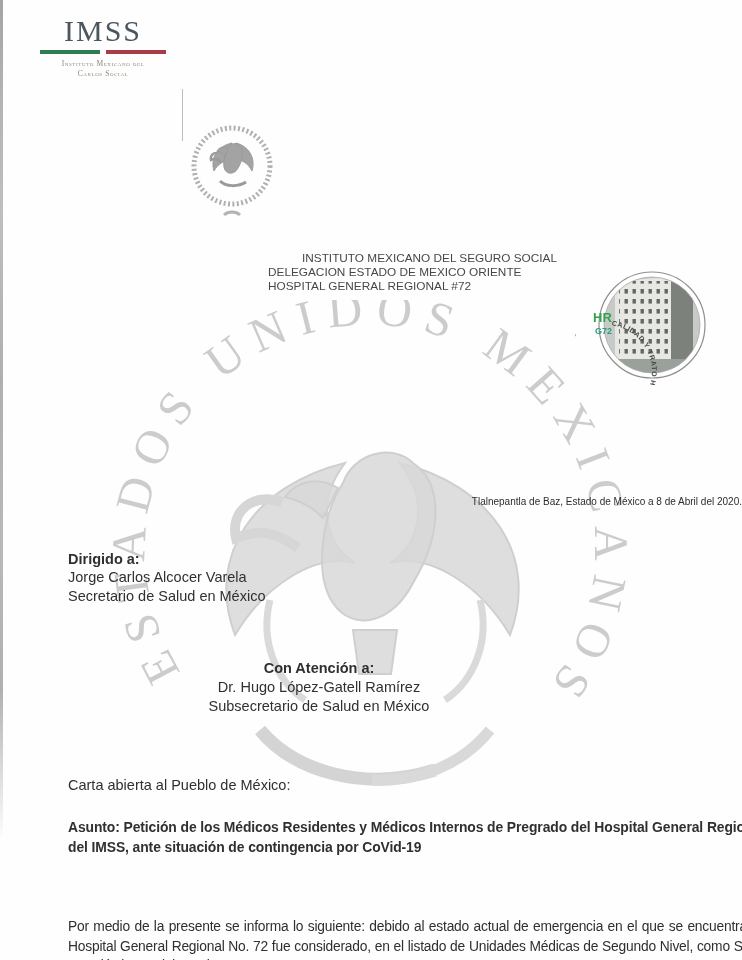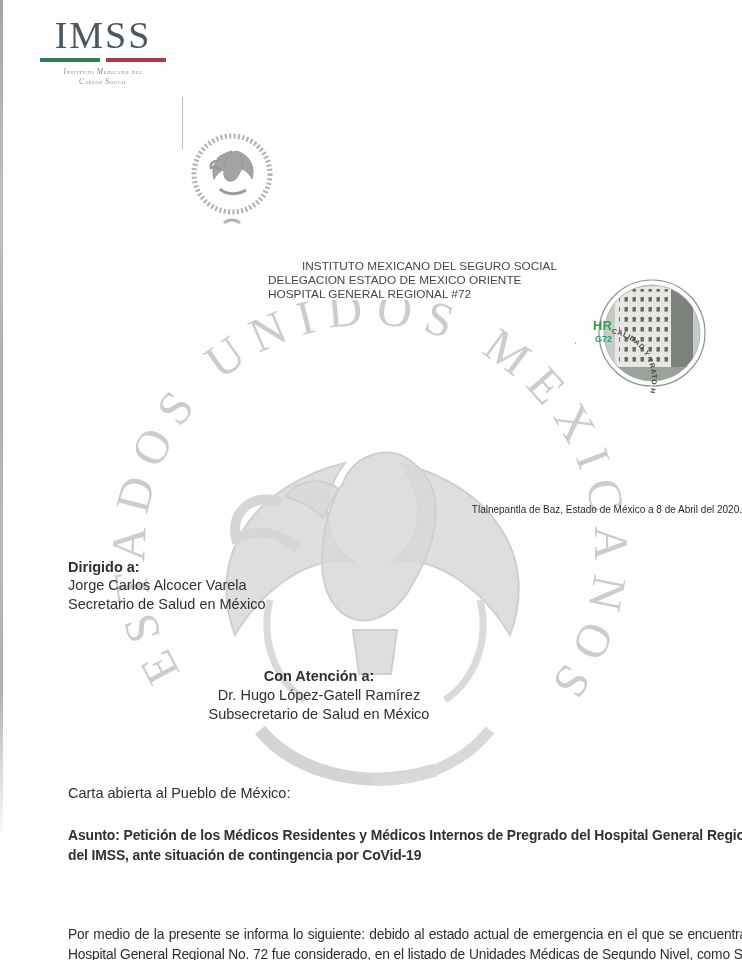--- a/index.html
+++ b/index.html
@@ -9,23 +9,23 @@
   }
   
   .scan-edge{
     position:absolute;left:0;top:0;width:3px;height:840px;
     background:linear-gradient(180deg,#5a5a5a 0%,#777 12%,#8a8a8a 25%,#6f6f6f 45%,#808080 65%,#707070 82%,rgba(120,120,120,0) 100%);
     opacity:.55;
   }
 
   
   .imss-logo{position:absolute;left:36px;top:16px;width:134px;text-align:center;}
-  .imss-acronym{font-family:"Liberation Serif",serif;font-size:38px;line-height:1;letter-spacing:2px;color:#4b565e;}
+  .imss-acronym{font-family:"Liberation Serif",serif;font-size:30px;line-height:1;letter-spacing:2px;color:#4b565e;}
   .imss-band{height:4px;margin:4px 4px 5px;background:linear-gradient(90deg,#2e7d52 0 48%,#fff 48% 52%,#a93c44 52% 100%);}
-  .imss-caption{font-family:"Liberation Serif",serif;font-size:7.5px;letter-spacing:.6px;line-height:1.3;color:#8e897c;font-variant:small-caps;font-style:italic;}
+  .imss-caption{font-family:"Liberation Serif",serif;font-size:7.5px;letter-spacing:.6px;line-height:1.3;color:#8e897c;font-variant:small-caps;}
   .header-divider{position:absolute;left:182px;top:26px;width:1px;height:52px;background:#bcbcbc;}
   .national-seal{position:absolute;left:190px;top:4px;}
   .institution{position:absolute;left:268px;top:26px;font-size:11.8px;line-height:14px;color:#474747;}
   .institution .l0{margin-left:34px;}
   .badge{position:absolute;left:575px;top:0;}
 
   
   .dateline{position:absolute;left:0;right:52px;top:107px;text-align:right;font-size:10px;color:#2c2c2c;}
   .recipient{position:absolute;left:68px;top:150px;font-size:14.5px;line-height:18.5px;}
   .recipient .label{font-weight:bold;}

